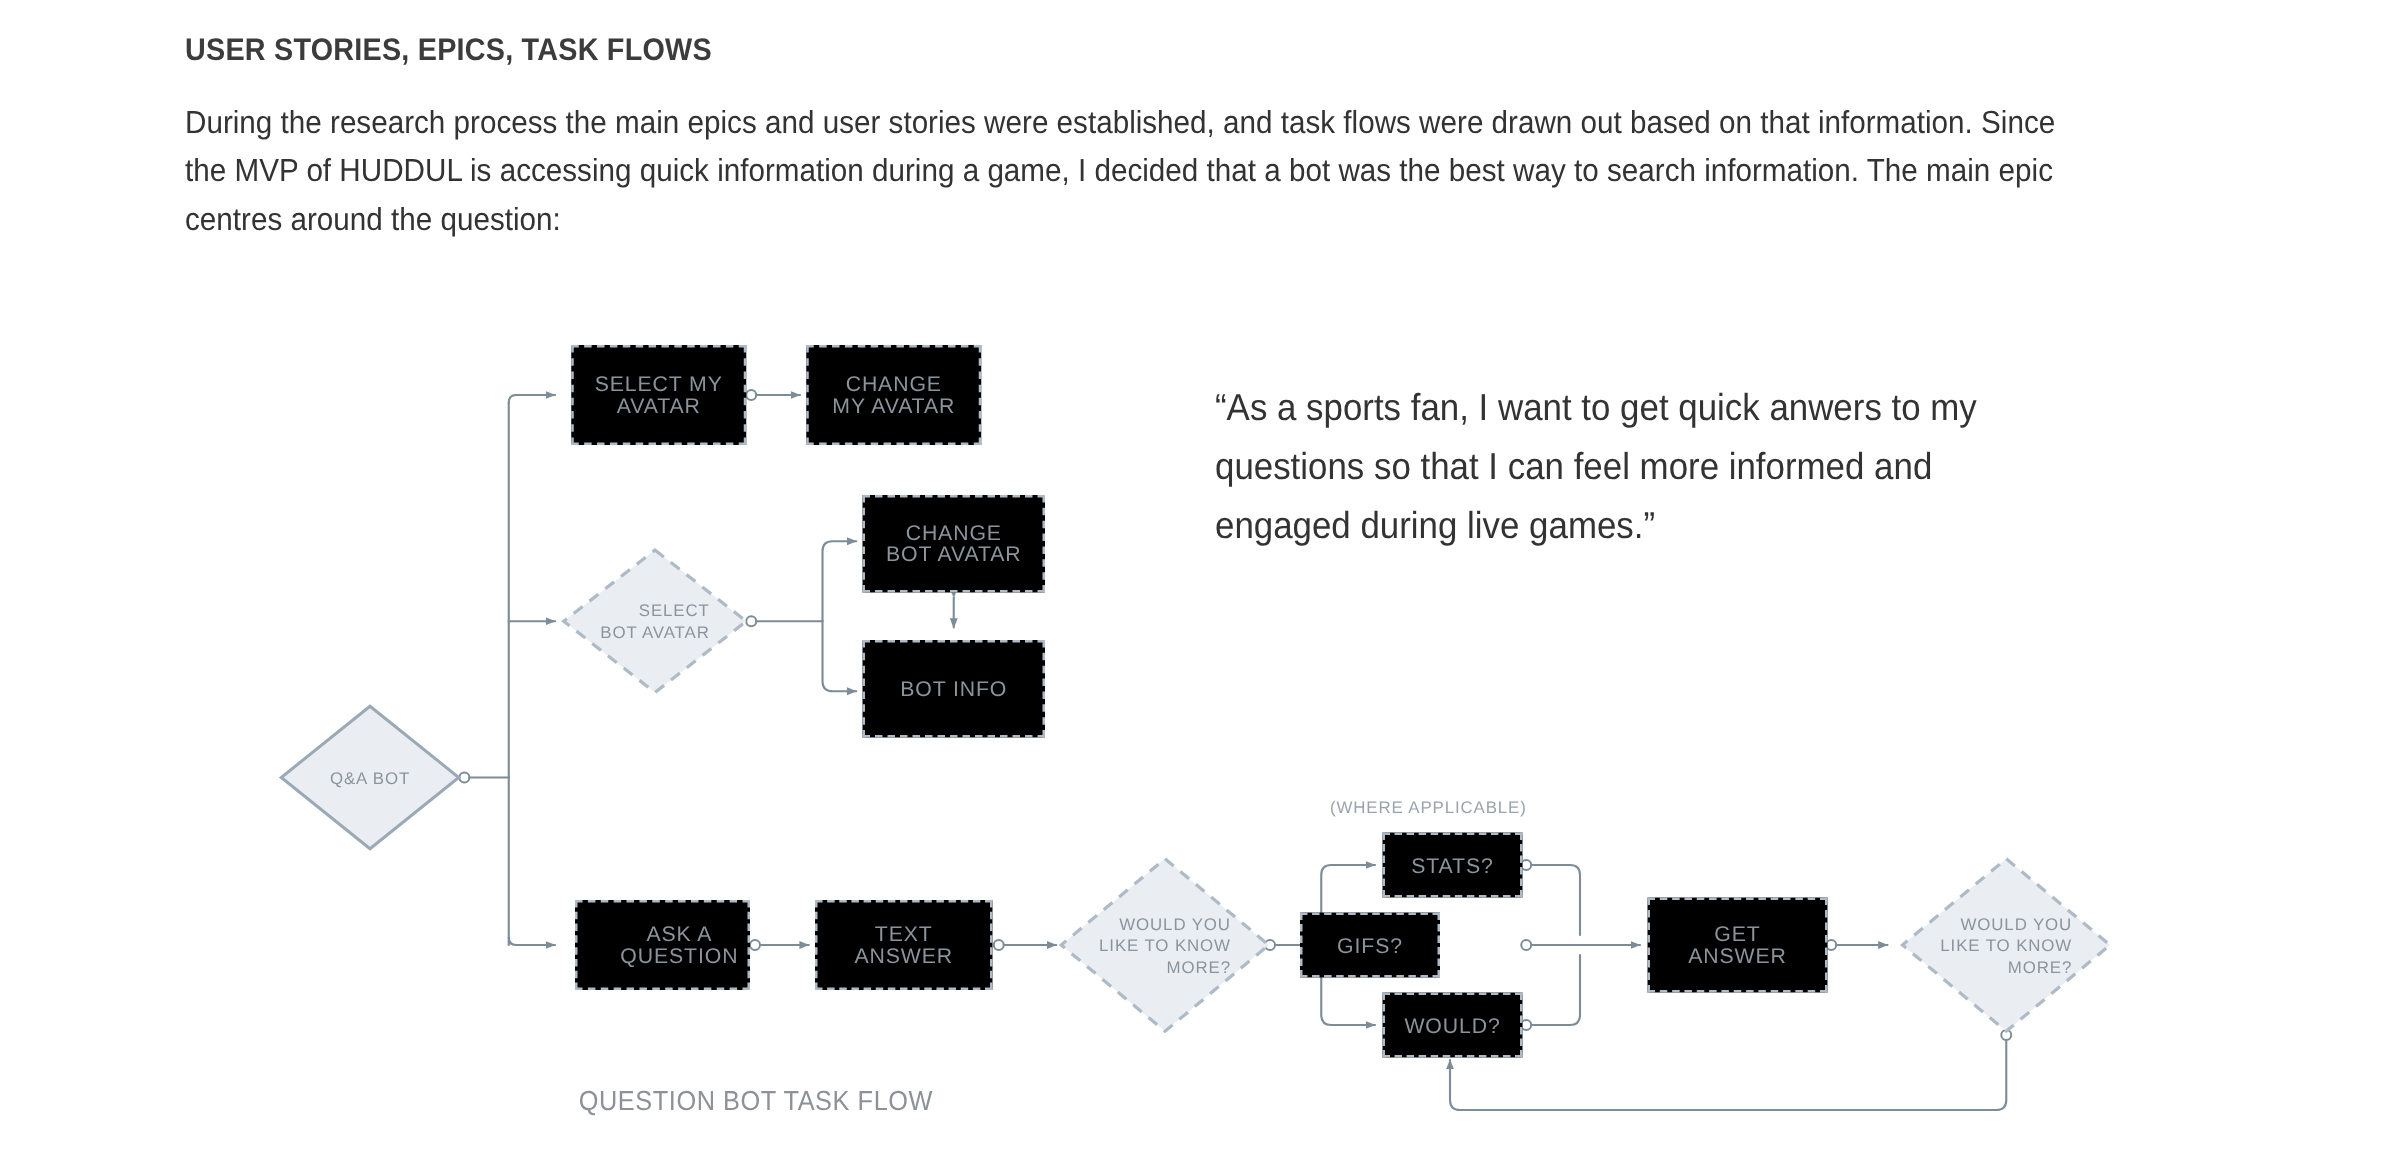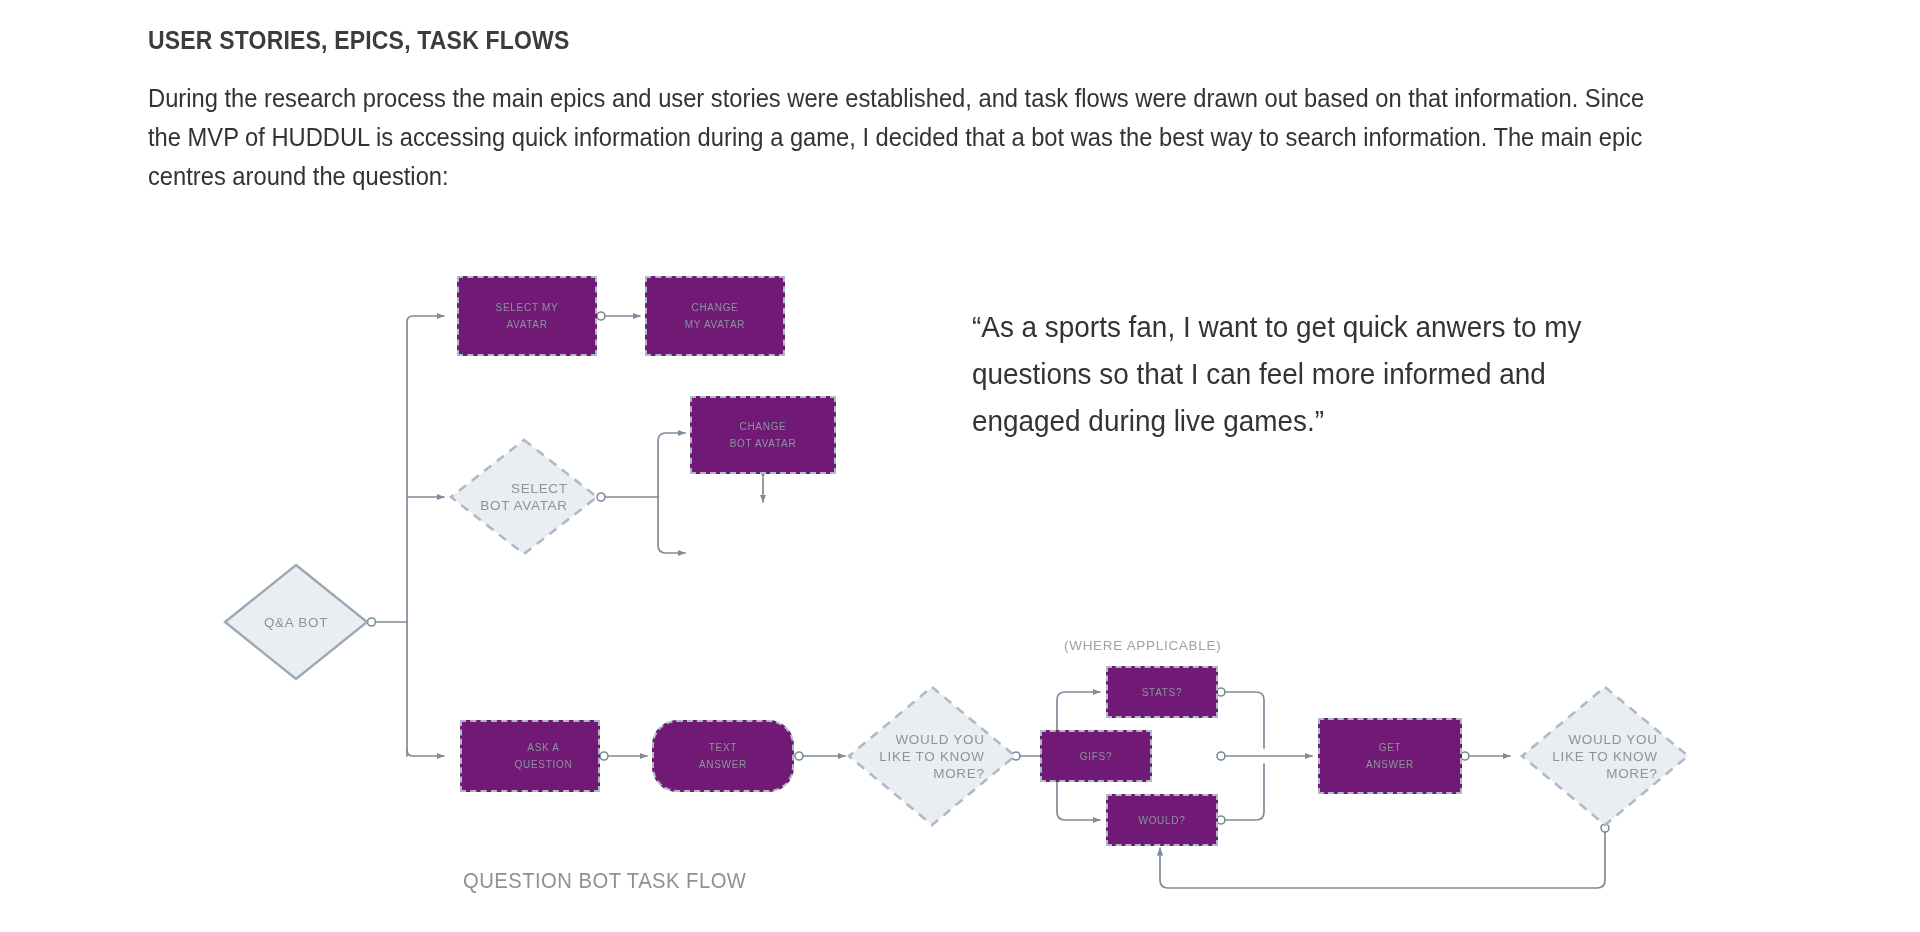--- a/index.html
+++ b/index.html
@@ -72,28 +72,28 @@
   }
   .diagram svg {
     position: absolute;
     left: 0;
     top: 0;
   }
 
   .node {
     position: absolute;
     box-sizing: border-box;
-    background: #701a75;
+    background: #000000;
     border: 2px dashed #aebbc7;
     display: flex;
     align-items: center;
     justify-content: center;
     text-align: center;
     color: #8b949c;
-    font-size: 10px;
+    font-size: 17px;
     line-height: 17px;
     letter-spacing: 0.7px;
     white-space: pre-line;
   }
 
   .diamond-wrap {
     position: absolute;
   }
   .diamond-shape {
     position: absolute;
@@ -220,25 +220,26 @@
 
     <div class="node" style="left:457px; top:276px; width:140px; height:80px;">SELECT MY
 AVATAR</div>
 
     <div class="node" style="left:645px; top:276px; width:140px; height:80px;">CHANGE
 MY AVATAR</div>
 
     <div class="node" style="left:690px; top:396px; width:146px; height:78px;">CHANGE
 BOT AVATAR</div>
 
+    <div class="node" style="left:690px; top:512px; width:146px; height:78px;">BOT INFO</div>
 
     <div class="node" style="left:460px; top:720px; width:140px; height:72px;padding-left:27px;">ASK A
 QUESTION</div>
 
-    <div class="node" style="left:652px; top:720px; width:142px; height:72px;border-radius:25px;">TEXT
+    <div class="node" style="left:652px; top:720px; width:142px; height:72px;">TEXT
 ANSWER</div>
 
     <div class="node" style="left:1106px; top:666px; width:112px; height:52px;">STATS?</div>
 
     <div class="node" style="left:1040px; top:730px; width:112px; height:52px;">GIFS?</div>
 
     <div class="node" style="left:1106px; top:794px; width:112px; height:52px;">WOULD?</div>
 
     <div class="node" style="left:1318px; top:718px; width:144px; height:76px;">GET
 ANSWER</div>

